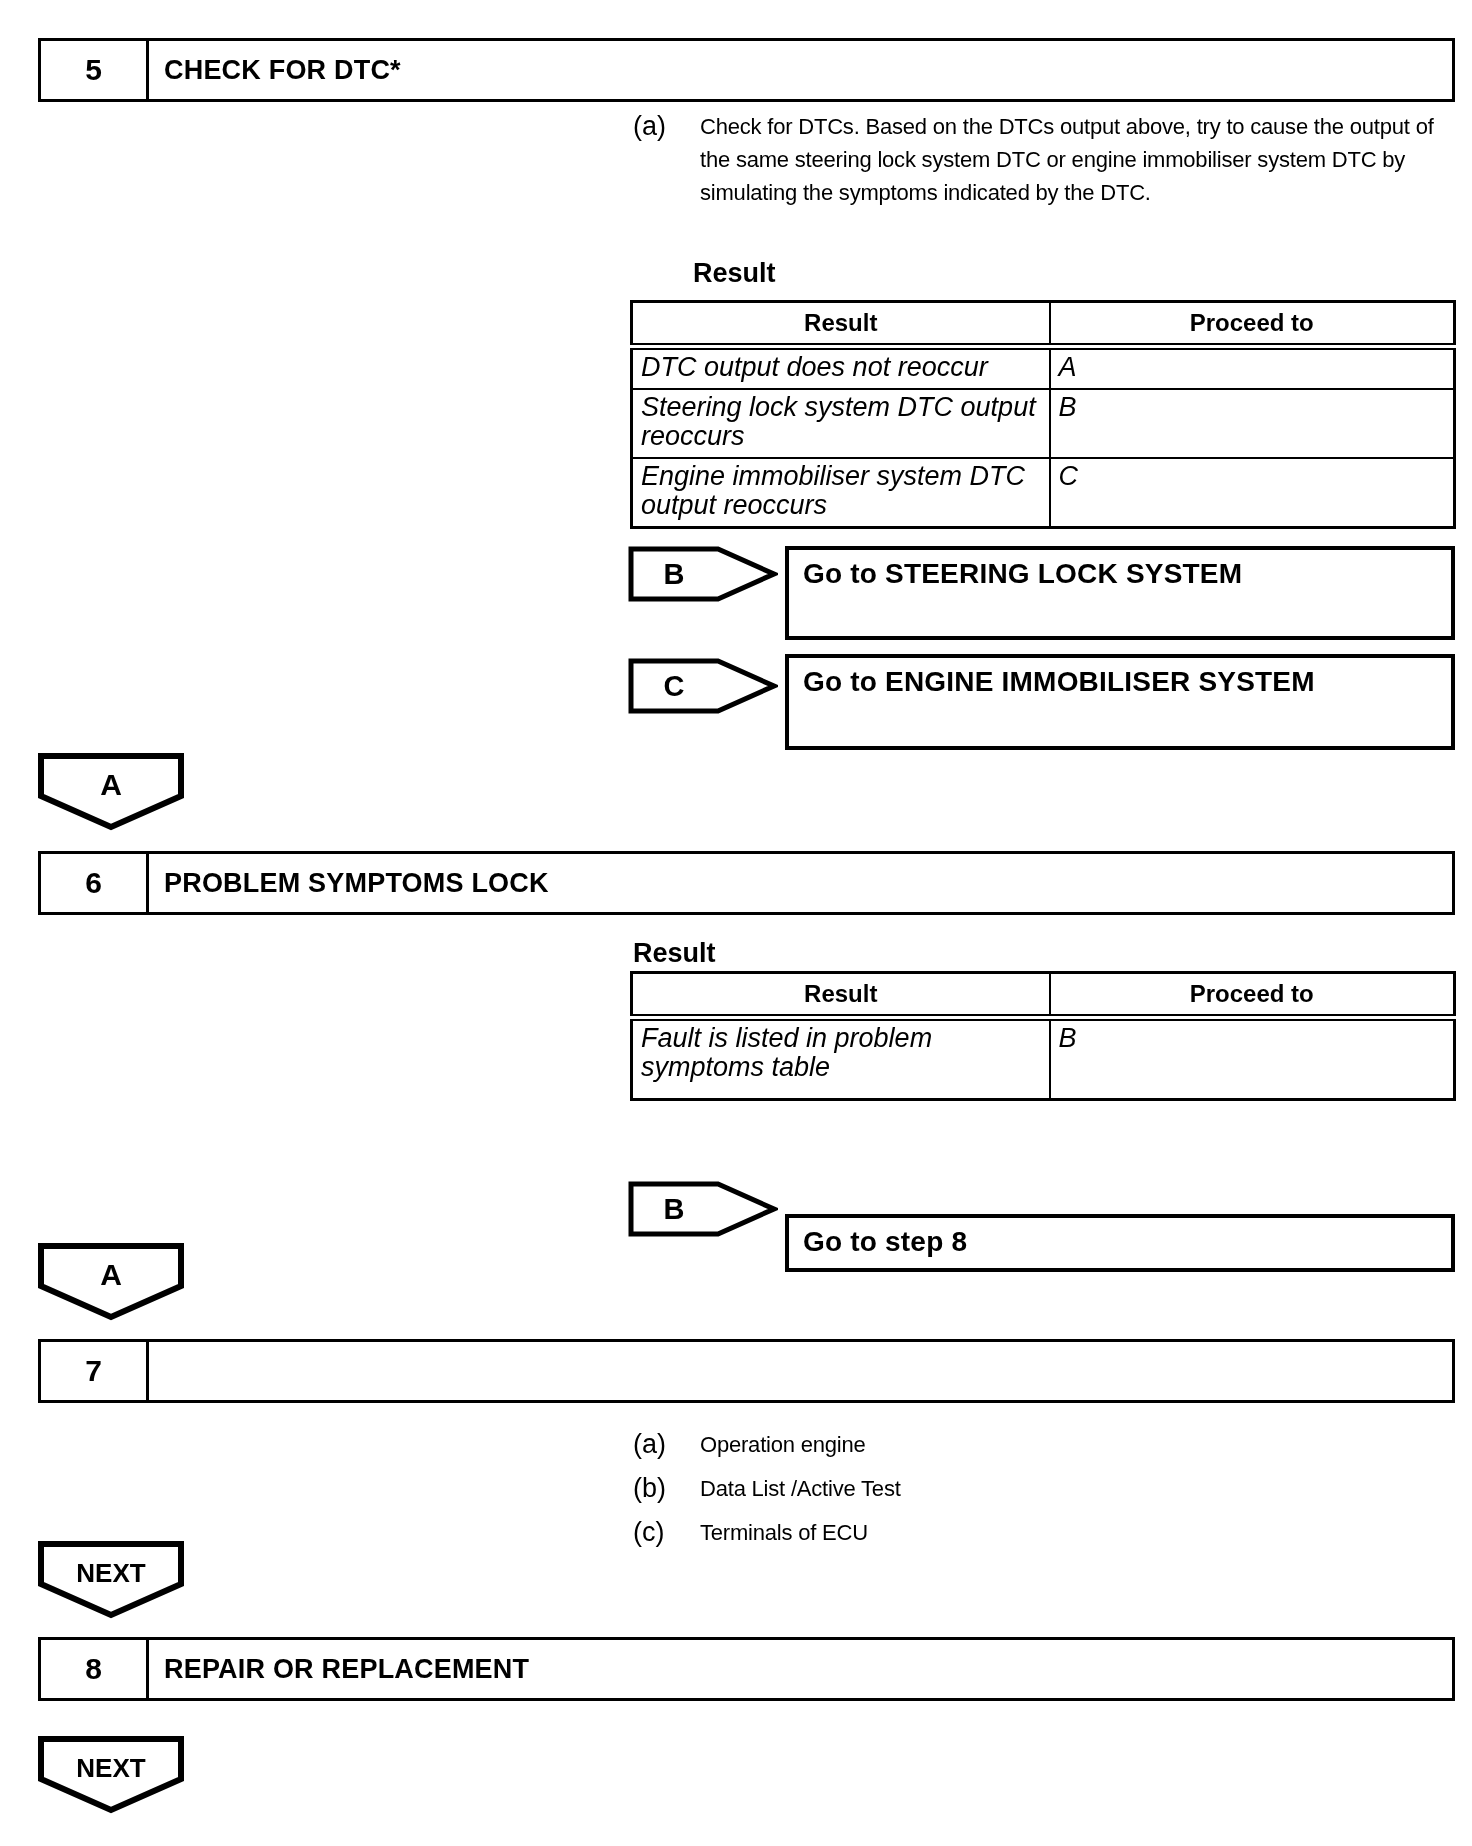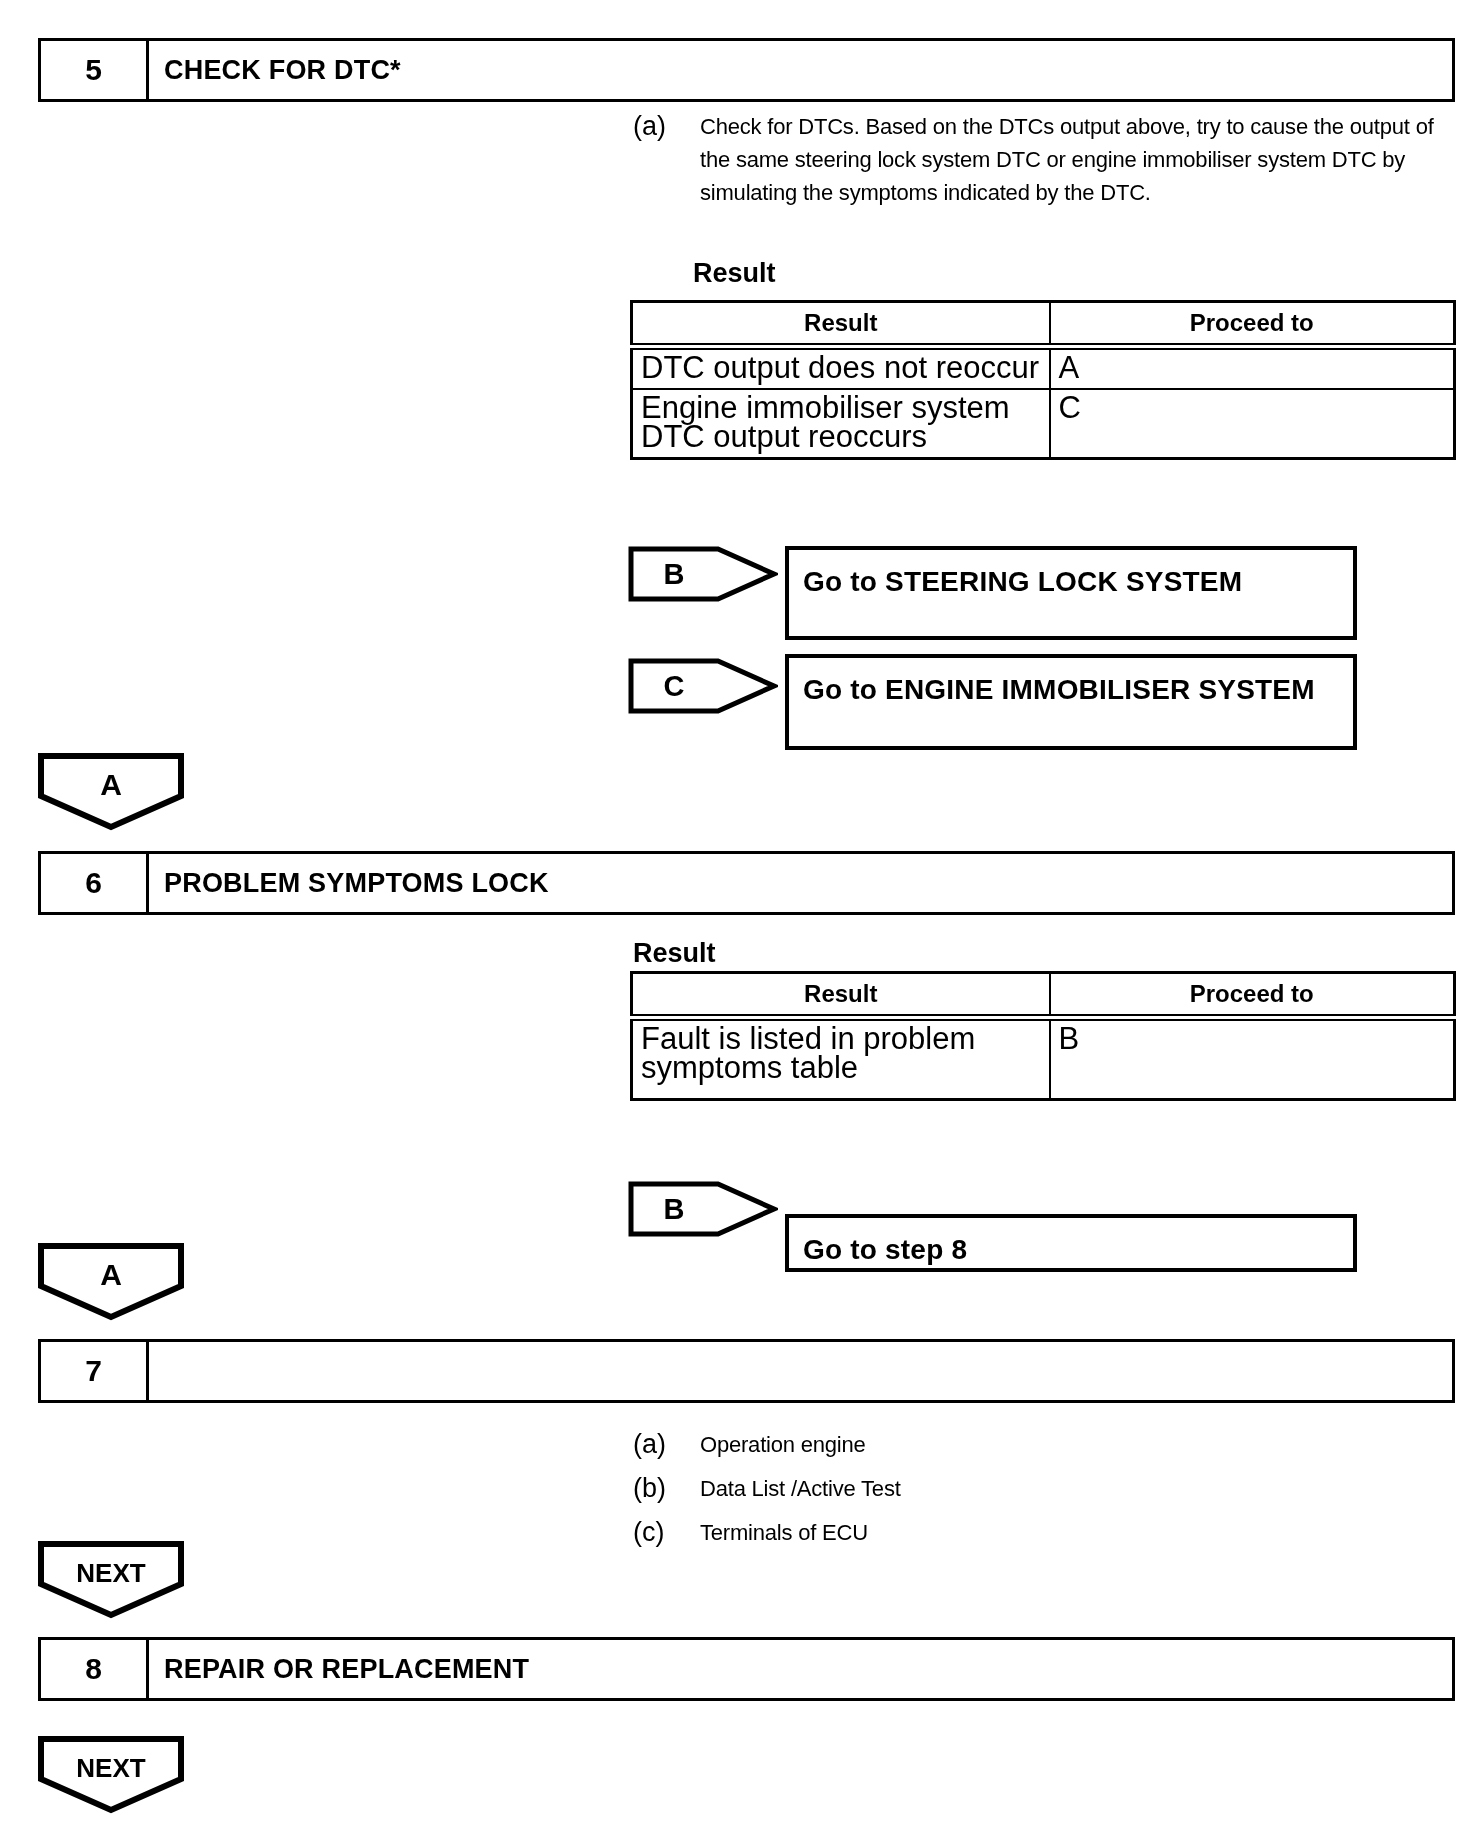--- a/index.html
+++ b/index.html
@@ -34,29 +34,29 @@
   table.rtable {
     position:absolute; width:826px; border-collapse:collapse; table-layout:fixed;
     border:3px solid #000; background:#fff;
   }
   table.rtable th {
     border:2px solid #000; border-bottom:7px double #000;
     font-weight:bold; font-size:24px; text-align:center; padding:2px;
   }
   table.rtable td {
     border:2px solid #000; vertical-align:top; text-align:left;
-    font-size:31px; line-height:29px; padding:3px 4px 3px 8px;
+    font-size:27px; line-height:29px; padding:3px 4px 3px 8px;font-style:italic;
   }
 
   
   .btag { position:absolute; width:150px; height:56px; }
   .bbox {
-    position:absolute; left:785px; width:572px; box-sizing:border-box;
+    position:absolute; left:785px; width:670px; box-sizing:border-box;
     border:4px solid #000; background:#fff;
-    font-weight:bold; font-size:28px; padding:16px 0 0 14px; letter-spacing:0.2px;
+    font-weight:bold; font-size:28px; padding:8px 0 0 14px; letter-spacing:0.2px;
   }
 
   
   .dmark { position:absolute; left:38px; width:146px; height:78px; }
 
   svg text {
     font-family:"Liberation Sans", sans-serif; font-weight:bold; fill:#000;
   }
   svg polygon { fill:#ffffff; stroke:#000000; }
 </style>
@@ -87,20 +87,24 @@
         <th style="height:36px;">Result</th>
         <th>Proceed to</th>
       </tr>
     </thead>
     <tbody>
       <tr>
         <td style="height:32px;">DTC output does not reoccur</td>
         <td>A</td>
       </tr>
       <tr>
+        <td style="height:61px;">Steering lock system DTC output reoccurs</td>
+        <td>B</td>
+      </tr>
+      <tr>
         <td style="height:61px;">Engine immobiliser system DTC output reoccurs</td>
         <td>C</td>
       </tr>
     </tbody>
   </table>
 
   <svg class="btag" style="left:628px; top:546px;" viewBox="0 0 150 56">
     <polygon points="3,3 90,3 146,28 90,53 3,53" stroke-width="5"></polygon>
     <text x="46" y="38" text-anchor="middle" font-size="29">B</text>
   </svg>

